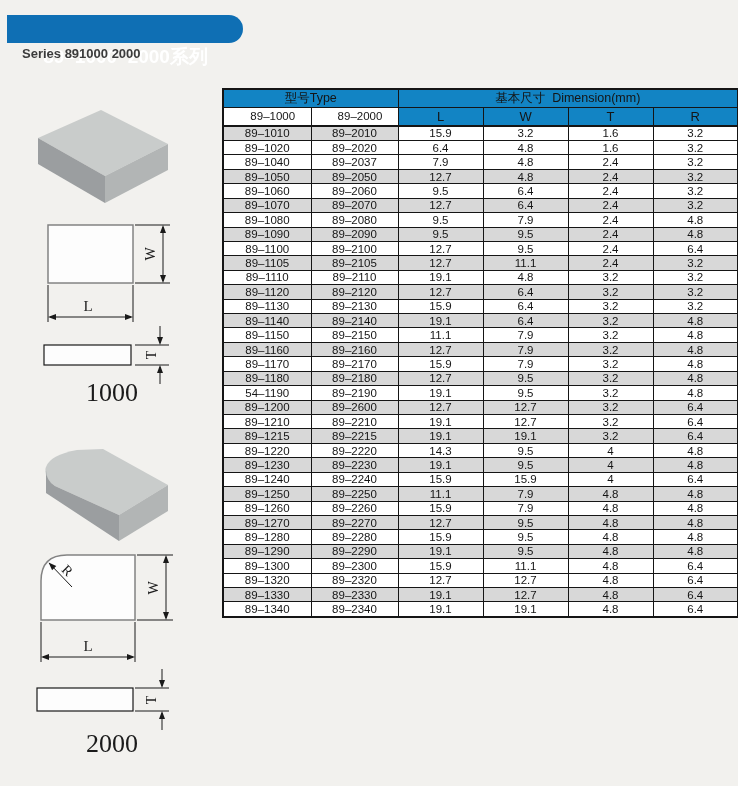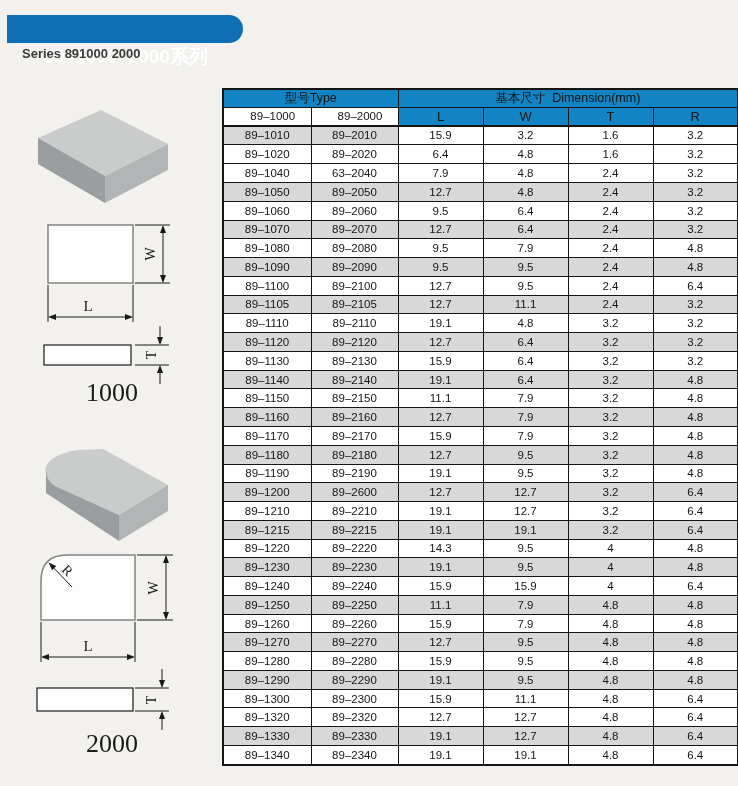--- a/index.html
+++ b/index.html
@@ -5,21 +5,21 @@
   html,body{margin:0;padding:0;}
   .page{position:relative;width:738px;height:786px;background:var(--pageBg,#f2f1ee);
         font-family:"Liberation Sans",sans-serif;overflow:hidden;}
   .titlebar{position:absolute;left:7px;top:15px;width:236px;height:28px;
             background:var(--titleBlue,#0f6fb4);border-radius:0 14px 14px 0;
             color:#fff;font-weight:bold;font-size:19px;line-height:28px;
             padding-left:15px;box-sizing:border-box;white-space:pre;}
   .subtitle{position:absolute;left:22px;top:46px;font-size:13px;font-weight:bold;
             color:#3b3b3b;text-align:right;}
 
-  table.spec{position:absolute;left:222px;top:88px;width:515px;height:678px;
+  table.spec{position:absolute;left:222px;top:88px;width:515px;height:530px;
              border-collapse:collapse;table-layout:fixed;border:2px solid #151515;
              font-family:"Liberation Sans",sans-serif;}
   table.spec th,table.spec td{border:1px solid #151515;text-align:center;padding:0;
              font-size:11.5px;font-weight:normal;color:#151515;overflow:hidden;}
   table.spec thead tr{height:18px;}
   th.blue{background:var(--headerBlue,#1284c4);color:#fff;font-weight:bold;
           border:2px solid #fff;}
   tr.h1 th{font-size:12.5px;white-space:pre;}
   tr.h1 th.typehdr{border-bottom:1px solid #151515;}
   tr.h2 th.blue{font-size:13px;border-bottom:2px solid #151515;}
@@ -171,21 +171,21 @@
         <tr>
           <td>89–1020</td>
           <td>89–2020</td>
           <td class="sep">6.4</td>
           <td>4.8</td>
           <td>1.6</td>
           <td>3.2</td>
         </tr>
         <tr>
           <td>89–1040</td>
-          <td>63–2040</td>
+          <td>89–2037</td>
           <td class="sep">7.9</td>
           <td>4.8</td>
           <td>2.4</td>
           <td>3.2</td>
         </tr>
         <tr>
           <td class="g">89–1050</td>
           <td class="g">89–2050</td>
           <td class="sep g">12.7</td>
           <td class="g">4.8</td>
@@ -298,21 +298,21 @@
         </tr>
         <tr>
           <td class="g">89–1180</td>
           <td class="g">89–2180</td>
           <td class="sep g">12.7</td>
           <td class="g">9.5</td>
           <td class="g">3.2</td>
           <td class="g">4.8</td>
         </tr>
         <tr>
-          <td>89–1190</td>
+          <td>54–1190</td>
           <td>89–2190</td>
           <td class="sep">19.1</td>
           <td>9.5</td>
           <td>3.2</td>
           <td>4.8</td>
         </tr>
         <tr>
           <td class="g">89–1200</td>
           <td class="g">89–2600</td>
           <td class="sep g">12.7</td>

